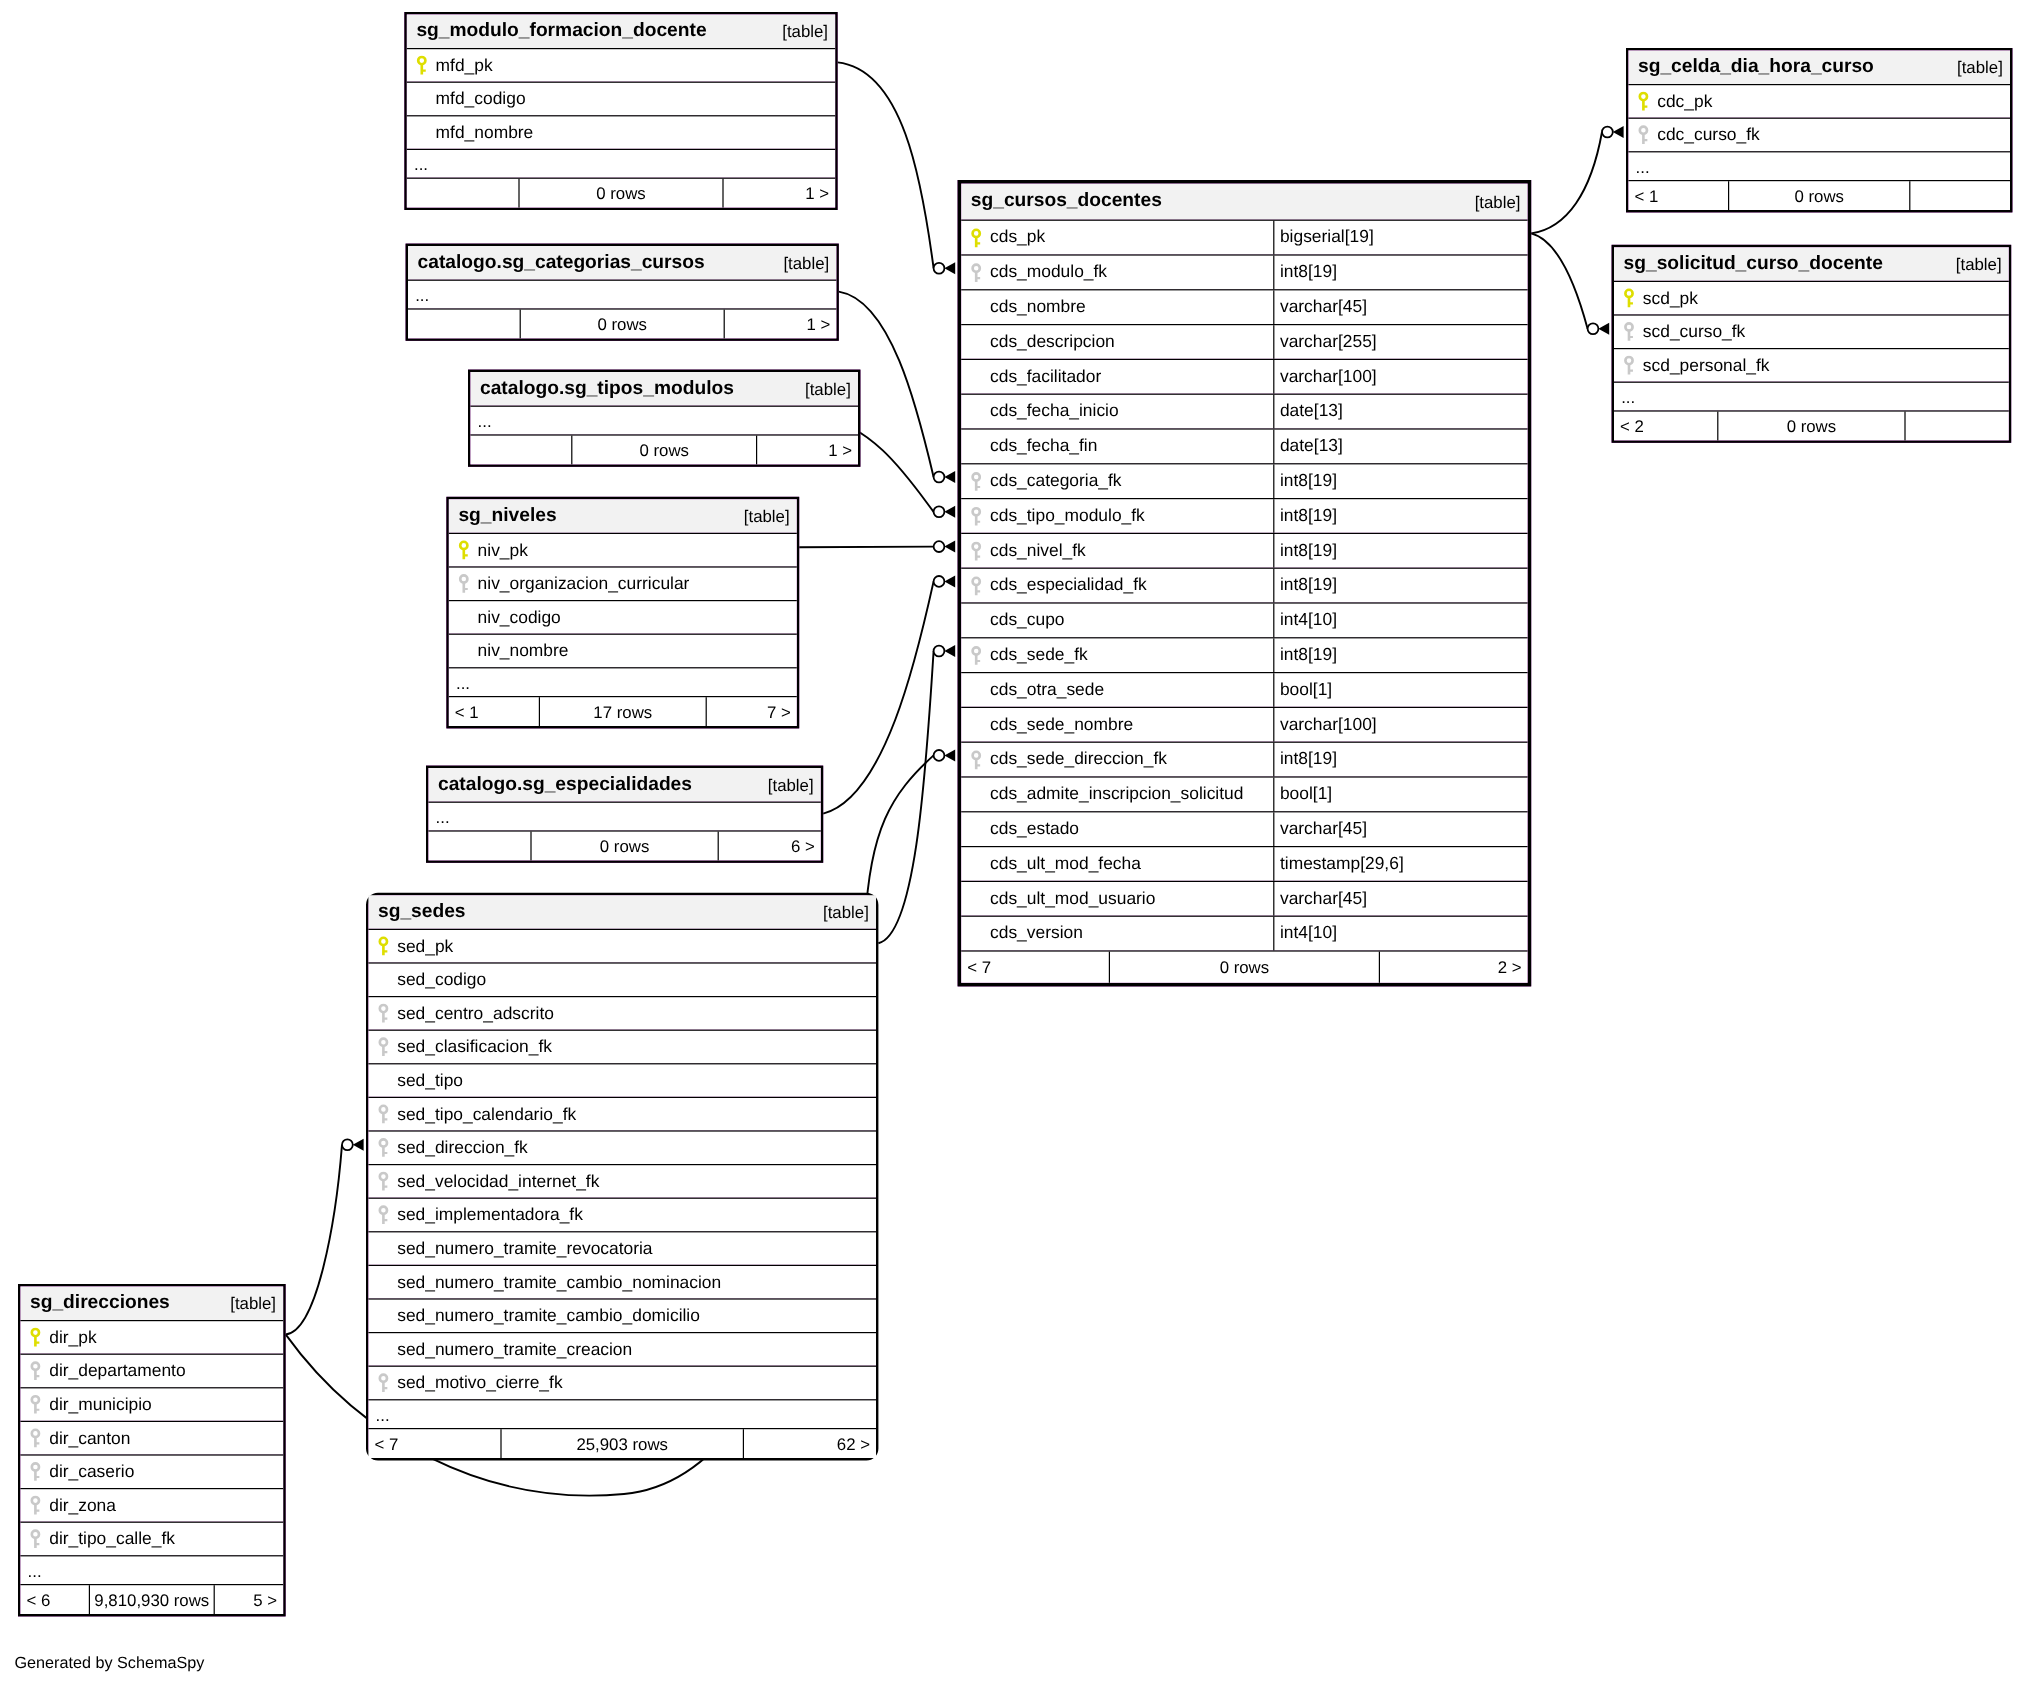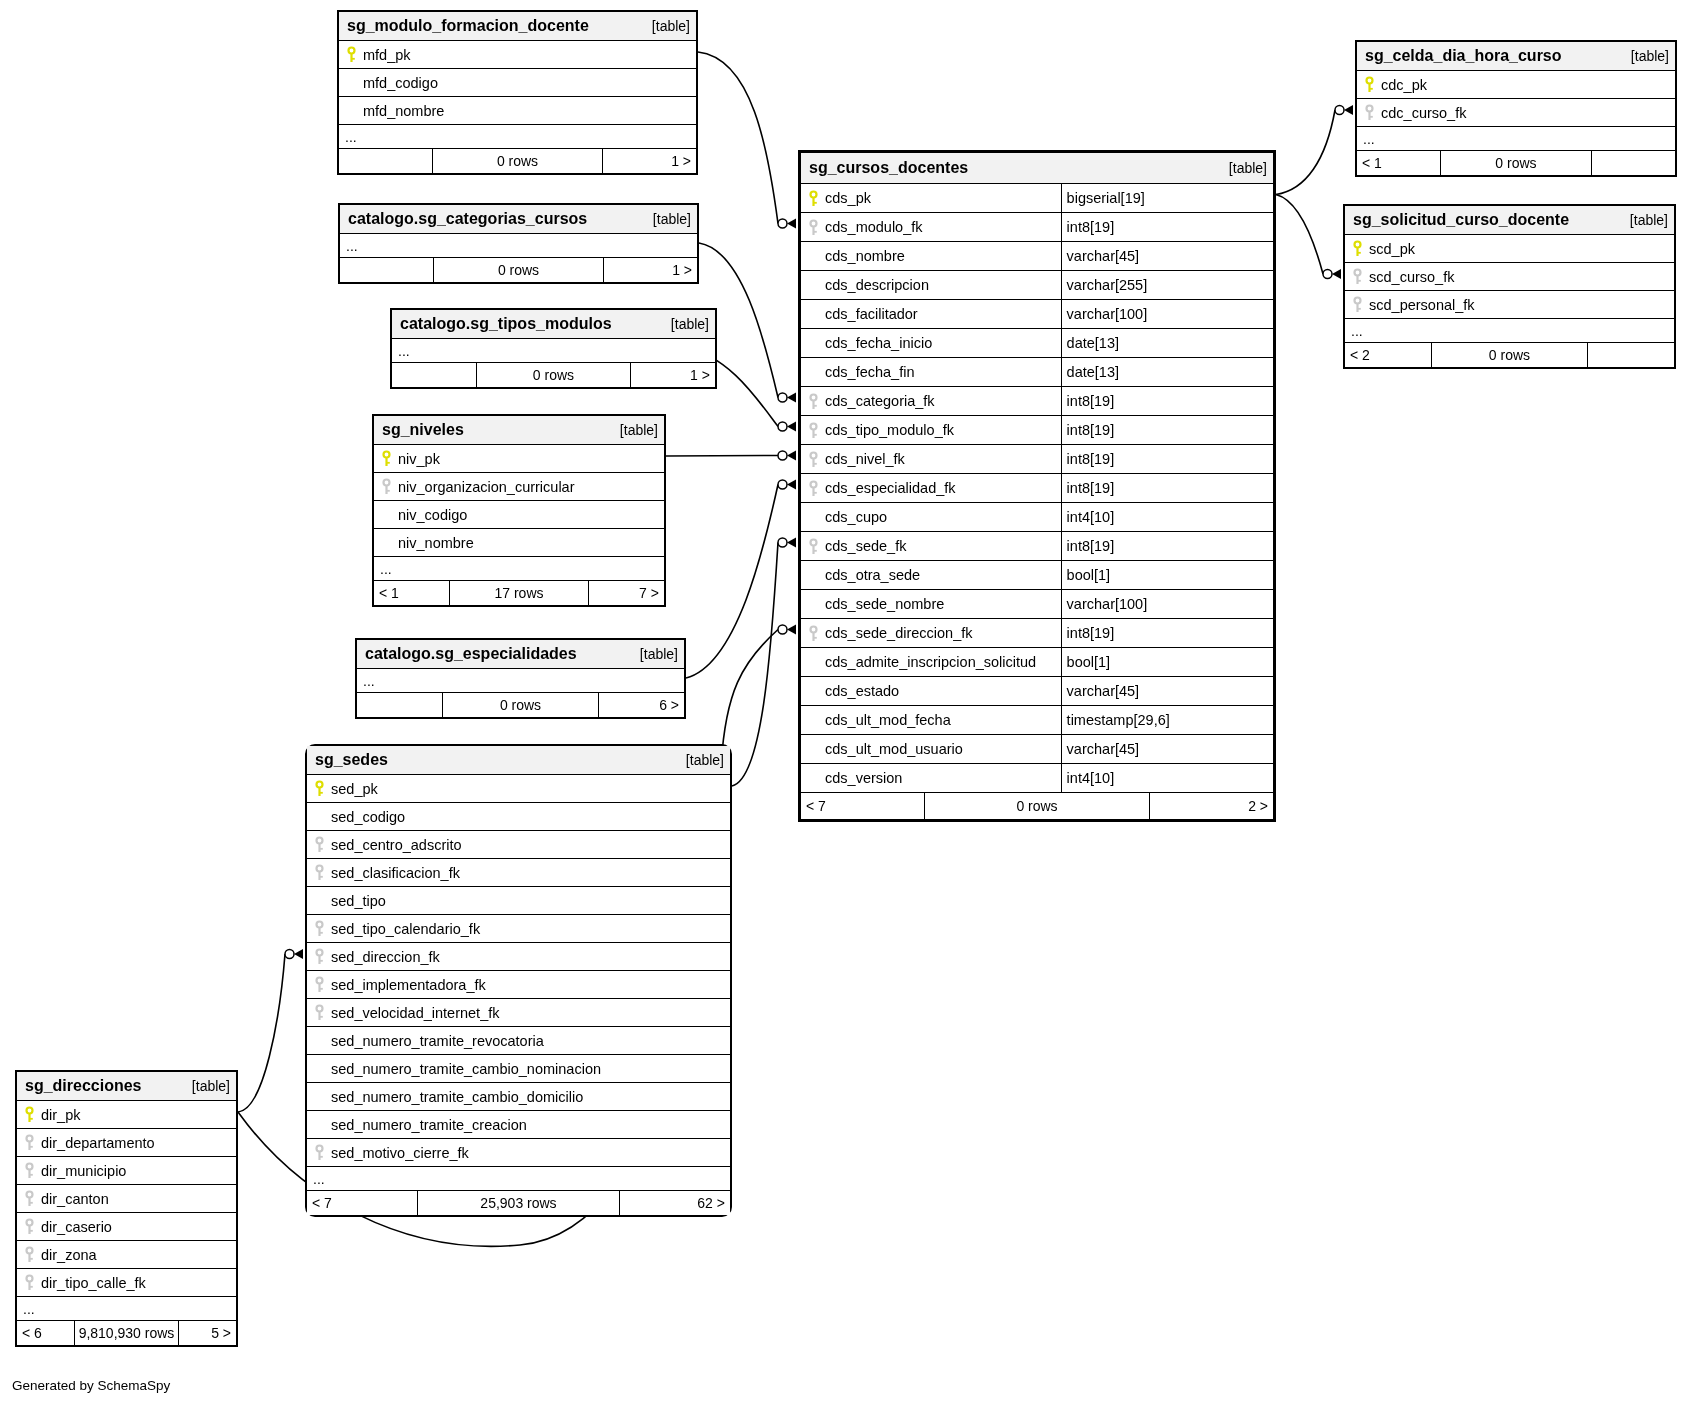--- a/index.html
+++ b/index.html
@@ -247,31 +247,31 @@
           <div class="c-name">sed_direccion_fk</div>
         </div>
         <div class="col-row">
           <div class="key-slot">
             <svg width="11" height="17" viewBox="0 0 11 17">
               <circle cx="5.5" cy="4.5" r="3" fill="none" stroke="#c9c9c9" stroke-width="2.2"></circle>
               <line x1="5.5" y1="7.5" x2="5.5" y2="16" stroke="#c9c9c9" stroke-width="2.2"></line>
               <line x1="5.5" y1="12.8" x2="8.8" y2="12.8" stroke="#c9c9c9" stroke-width="1.8"></line>
             </svg>
           </div>
+          <div class="c-name">sed_velocidad_internet_fk</div>
+        </div>
+        <div class="col-row">
+          <div class="key-slot">
+            <svg width="11" height="17" viewBox="0 0 11 17">
+              <circle cx="5.5" cy="4.5" r="3" fill="none" stroke="#c9c9c9" stroke-width="2.2"></circle>
+              <line x1="5.5" y1="7.5" x2="5.5" y2="16" stroke="#c9c9c9" stroke-width="2.2"></line>
+              <line x1="5.5" y1="12.8" x2="8.8" y2="12.8" stroke="#c9c9c9" stroke-width="1.8"></line>
+            </svg>
+          </div>
           <div class="c-name">sed_implementadora_fk</div>
-        </div>
-        <div class="col-row">
-          <div class="key-slot">
-            <svg width="11" height="17" viewBox="0 0 11 17">
-              <circle cx="5.5" cy="4.5" r="3" fill="none" stroke="#c9c9c9" stroke-width="2.2"></circle>
-              <line x1="5.5" y1="7.5" x2="5.5" y2="16" stroke="#c9c9c9" stroke-width="2.2"></line>
-              <line x1="5.5" y1="12.8" x2="8.8" y2="12.8" stroke="#c9c9c9" stroke-width="1.8"></line>
-            </svg>
-          </div>
-          <div class="c-name">sed_velocidad_internet_fk</div>
         </div>
         <div class="col-row">
           <div class="key-slot"></div>
           <div class="c-name">sed_numero_tramite_revocatoria</div>
         </div>
         <div class="col-row">
           <div class="key-slot"></div>
           <div class="c-name">sed_numero_tramite_cambio_nominacion</div>
         </div>
         <div class="col-row">

